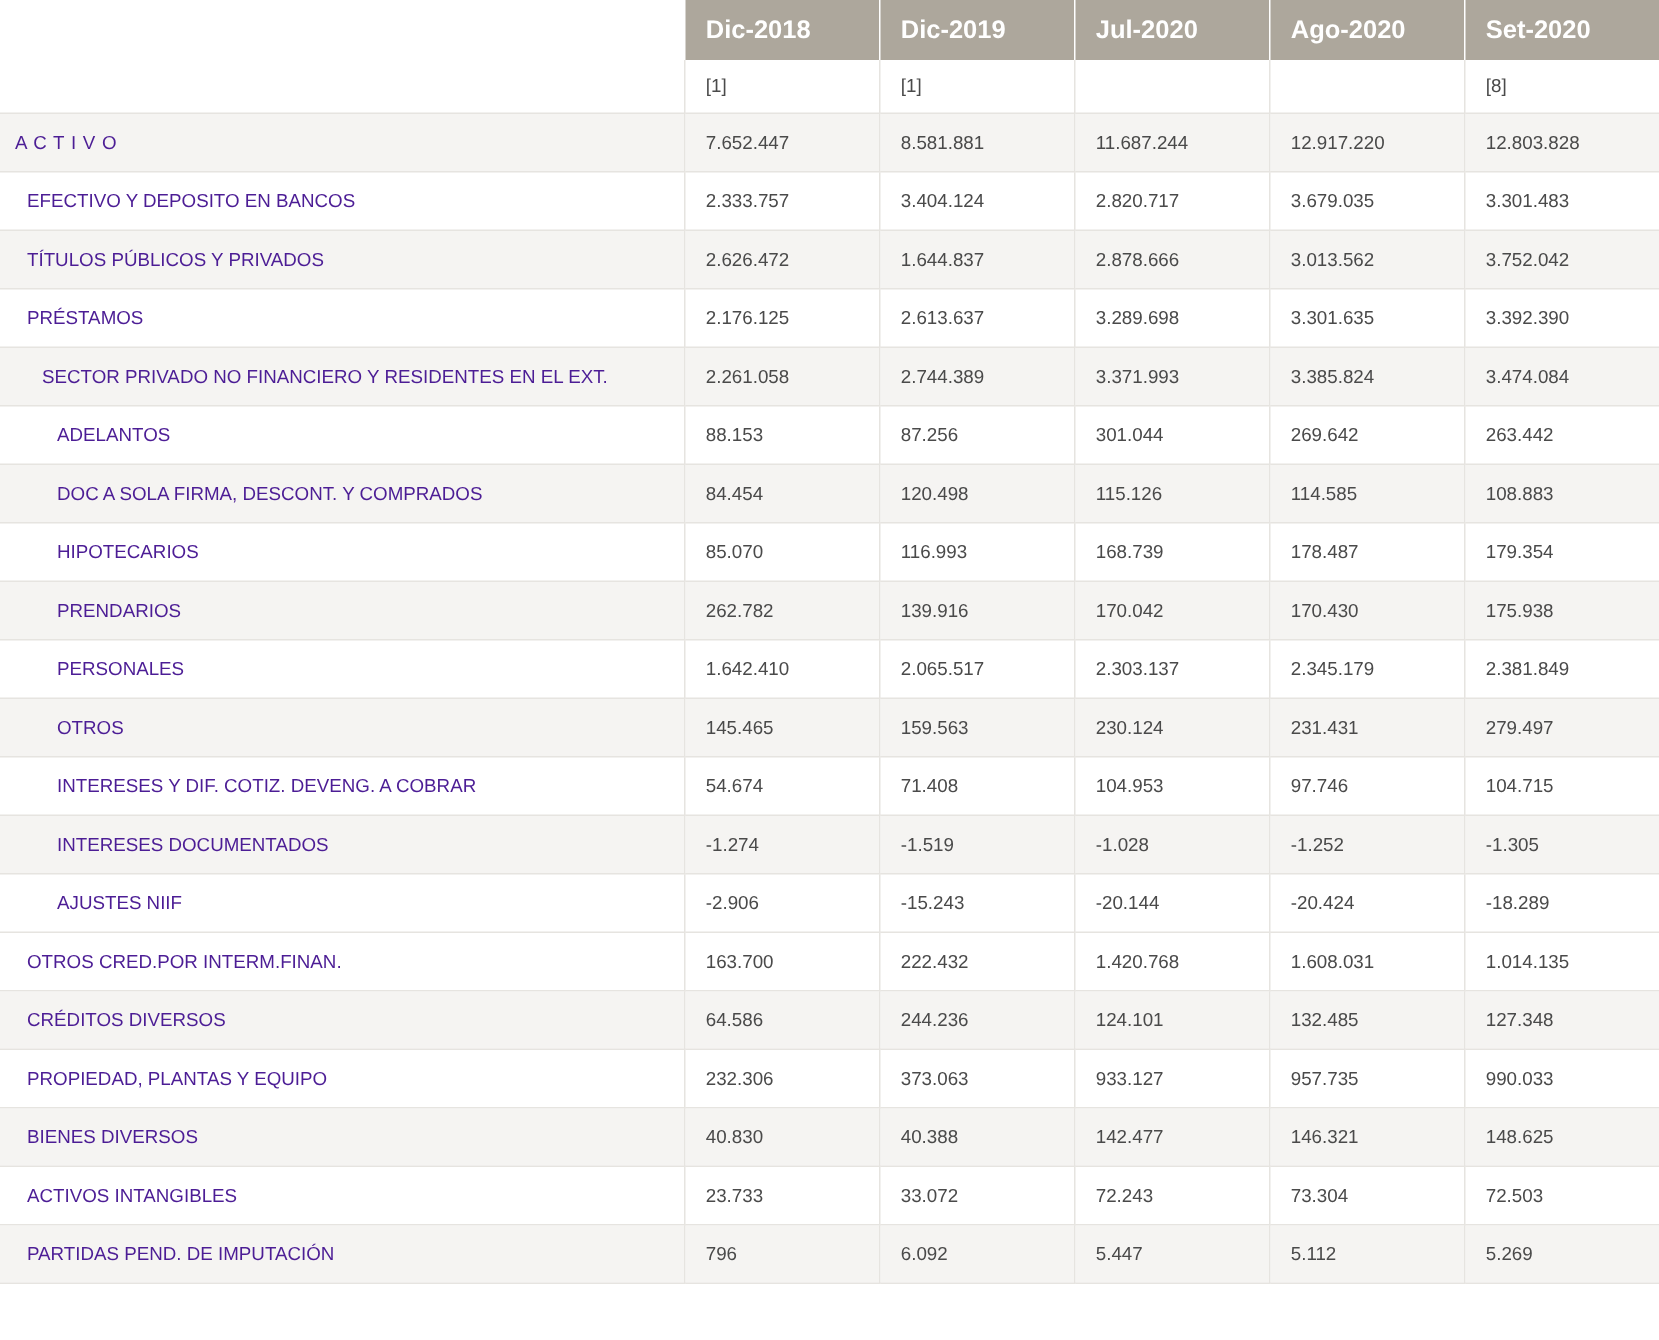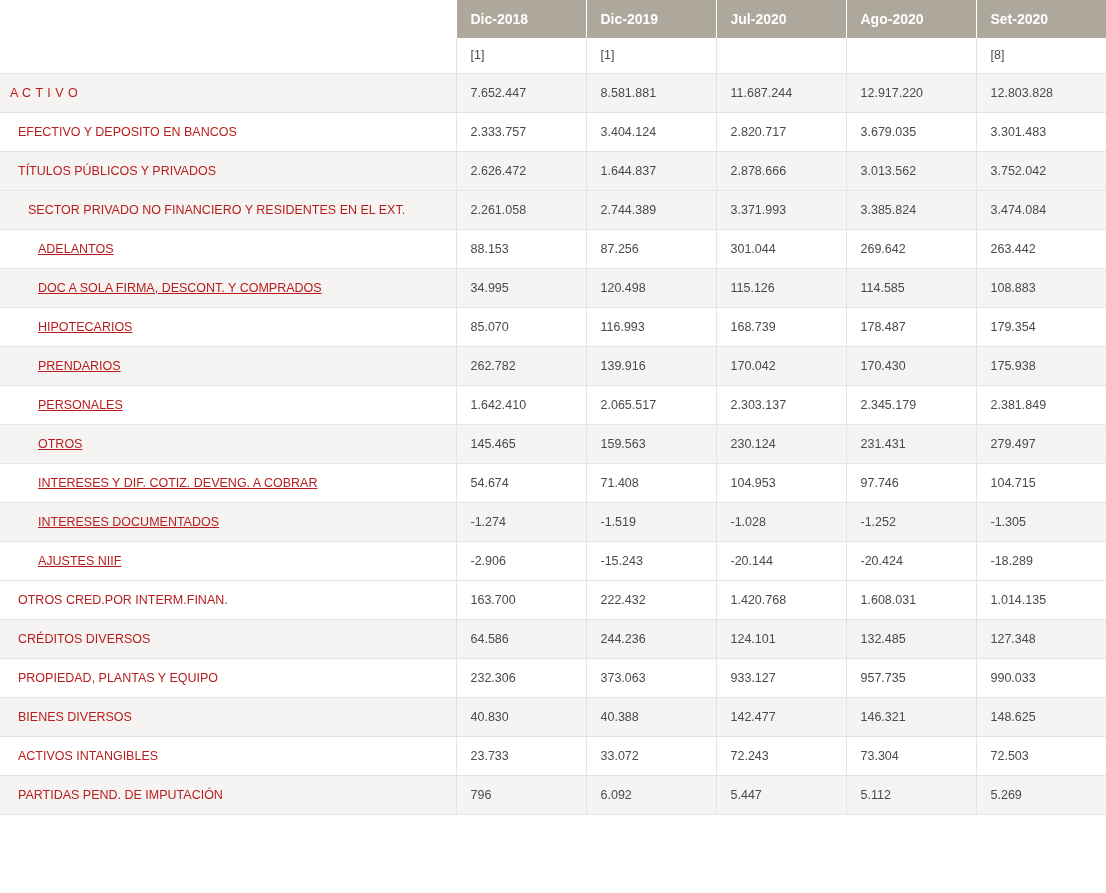--- a/index.html
+++ b/index.html
@@ -22,21 +22,21 @@
     table-layout: fixed;
     font-size: 12.5px;
     color: #3a3a3a;
   }
   table.fin col.c-label { width: 456px; }
   table.fin col.c-val   { width: 130px; }
 
   thead th {
     background: #ada79c;
     color: #ffffff;
-    font-size: 14px;
+    font-size: 17px;
     font-weight: bold;
     text-align: left;
     padding: 10px 0 10px 14px;
     height: 38px;
     border: none;
     vertical-align: middle;
   }
   thead th.h-label { background: #ffffff; }
   thead th.sep { border-left: 1px solid #ffffff; }
 
@@ -47,28 +47,28 @@
     height: 39px;
     vertical-align: middle;
     white-space: nowrap;
     overflow: hidden;
     text-overflow: ellipsis;
   }
   tbody td.last { border-right: none; }
   tbody tr.shaded td { background: #f5f4f2; }
   tbody tr.plain  td { background: #ffffff; }
 
-  td.lbl { color: #b91c1c; }
+  td.lbl { color: #4c1d95; }
   td.val { color: #4a4a4a; }
 
   
   .ind0 { padding-left: 10px; letter-spacing: 0.5px; }
   .ind1 { padding-left: 18px; margin-left: 24px; }
   .ind2 { padding-left: 28px; margin-top: 30px; }
-  .ind3 { padding-left: 38px; text-decoration: underline; }
+  .ind3 { padding-left: 38px; }
 
   tr.note td { height: 35px; }
   tr.note td.val { color: #4a4a4a; font-size: 12.5px; }
 </style>
 </head>
 <body>
 
 <div id="page">
   <table class="fin">
     <colgroup>
@@ -115,39 +115,47 @@
           <td class="val last">3.301.483</td>
         </tr>
         <tr class="shaded">
           <td class="lbl ind1">TÍTULOS PÚBLICOS Y PRIVADOS</td>
           <td class="val">2.626.472</td>
           <td class="val">1.644.837</td>
           <td class="val">2.878.666</td>
           <td class="val">3.013.562</td>
           <td class="val last">3.752.042</td>
         </tr>
+        <tr class="plain">
+          <td class="lbl ind1">PRÉSTAMOS</td>
+          <td class="val">2.176.125</td>
+          <td class="val">2.613.637</td>
+          <td class="val">3.289.698</td>
+          <td class="val">3.301.635</td>
+          <td class="val last">3.392.390</td>
+        </tr>
         <tr class="shaded">
           <td class="lbl ind2">SECTOR PRIVADO NO FINANCIERO Y RESIDENTES EN EL EXT.</td>
           <td class="val">2.261.058</td>
           <td class="val">2.744.389</td>
           <td class="val">3.371.993</td>
           <td class="val">3.385.824</td>
           <td class="val last">3.474.084</td>
         </tr>
         <tr class="plain">
           <td class="lbl ind3">ADELANTOS</td>
           <td class="val">88.153</td>
           <td class="val">87.256</td>
           <td class="val">301.044</td>
           <td class="val">269.642</td>
           <td class="val last">263.442</td>
         </tr>
         <tr class="shaded">
           <td class="lbl ind3">DOC A SOLA FIRMA, DESCONT. Y COMPRADOS</td>
-          <td class="val">34.995</td>
+          <td class="val">84.454</td>
           <td class="val">120.498</td>
           <td class="val">115.126</td>
           <td class="val">114.585</td>
           <td class="val last">108.883</td>
         </tr>
         <tr class="plain">
           <td class="lbl ind3">HIPOTECARIOS</td>
           <td class="val">85.070</td>
           <td class="val">116.993</td>
           <td class="val">168.739</td>

